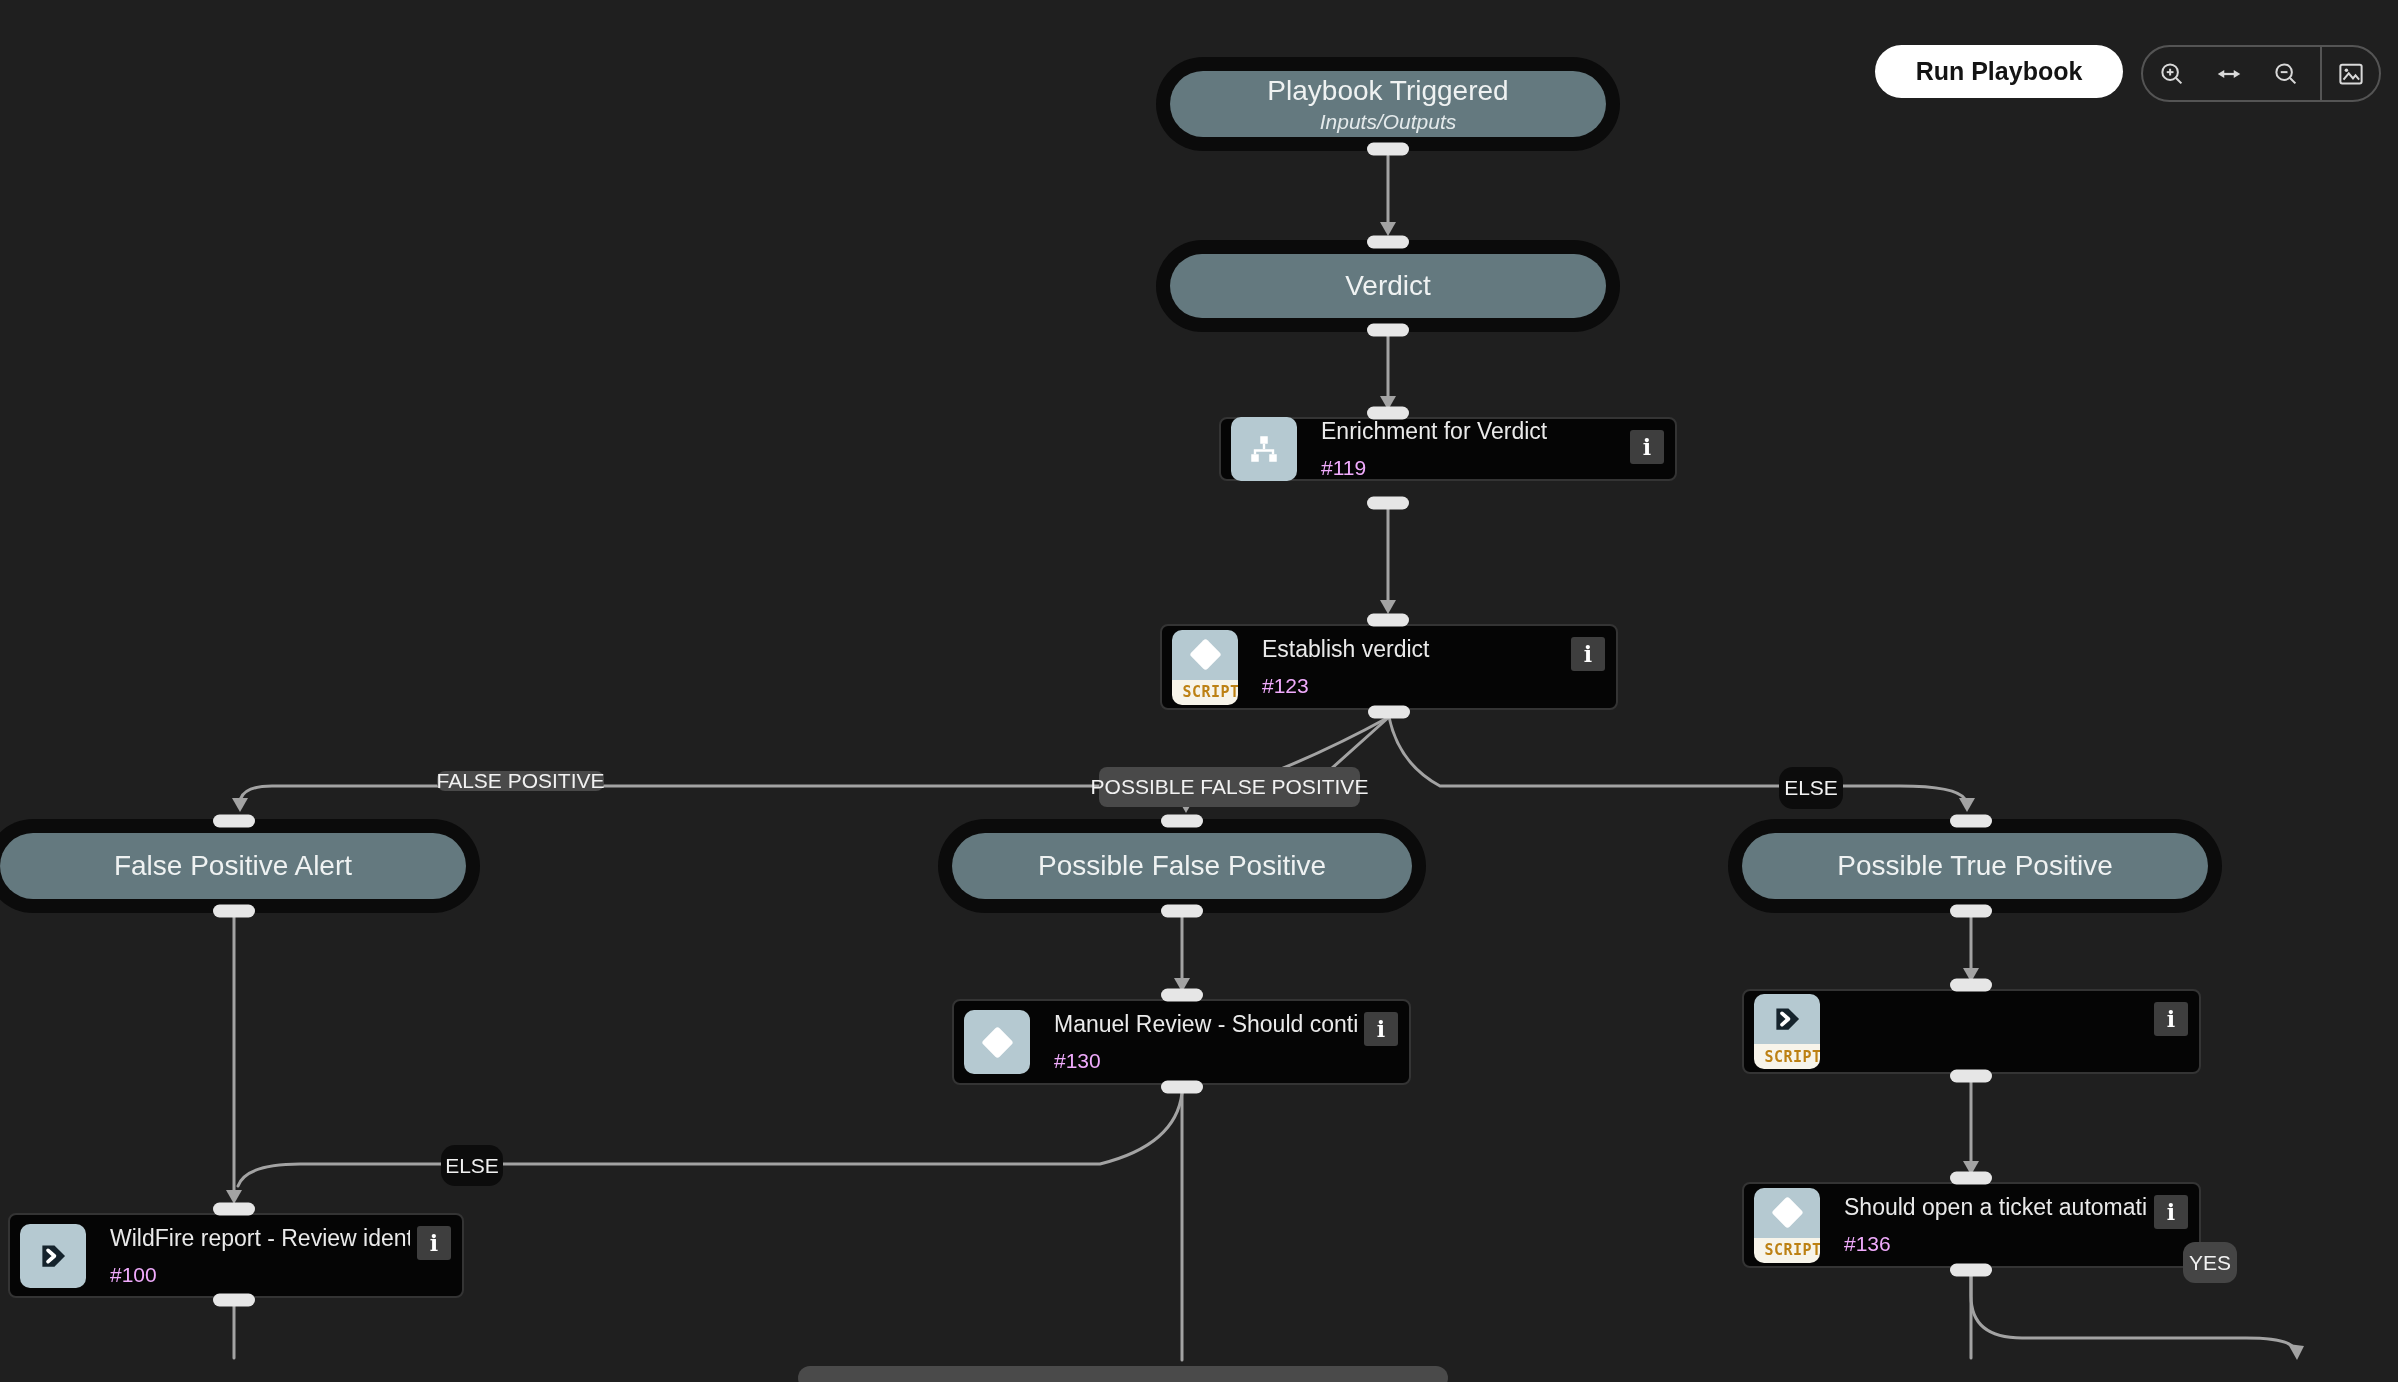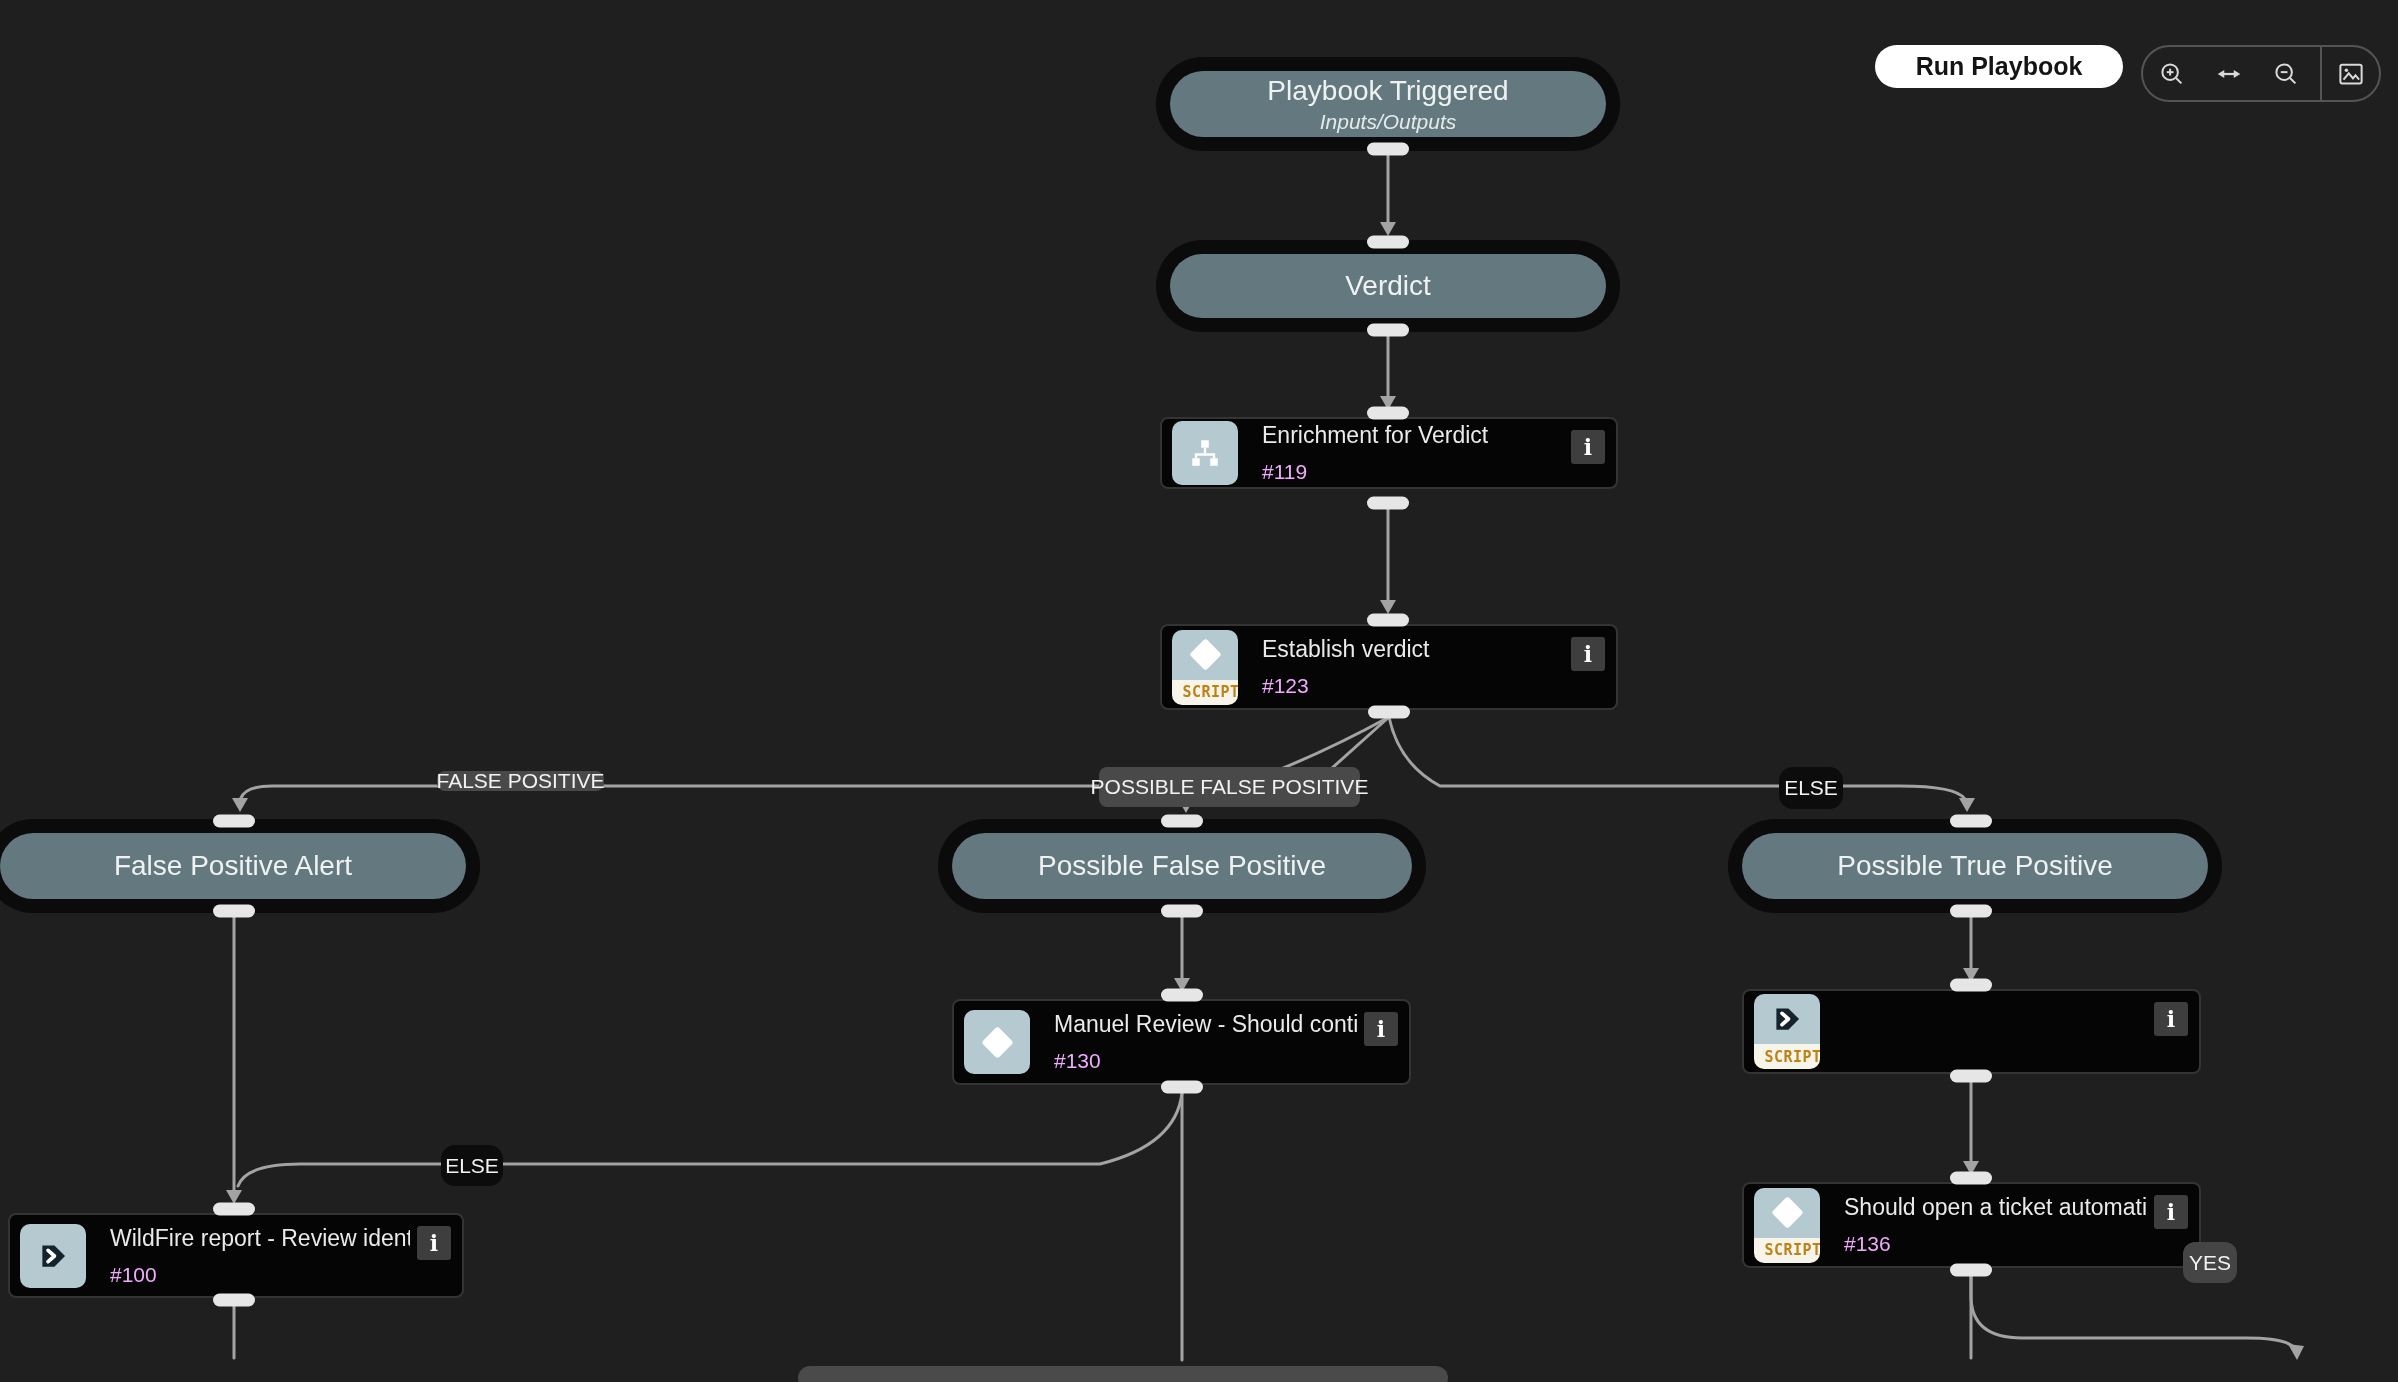--- a/index.html
+++ b/index.html
@@ -37,21 +37,21 @@
         transform:translate(-50%,-50%);}
 
   
   .elabel{position:absolute;z-index:3;display:flex;align-items:center;justify-content:center;
         color:#f2f2f2;font-size:21px;white-space:nowrap;}
   .elabel.gray{background:#494949;border-radius:8px;}
   .elabel.black{background:#0c0c0c;border-radius:14px;}
   .elabel.darkgray{background:#454545;border-radius:12px;}
 
   
-  .run-btn{position:absolute;left:1875px;top:45px;width:248px;height:43px;border-radius:29px;
+  .run-btn{position:absolute;left:1875px;top:45px;width:248px;height:53px;border-radius:29px;
         background:#ffffff;color:#141414;font-size:25px;font-weight:600;display:flex;align-items:center;
         justify-content:center;z-index:5;border:none;cursor:pointer;font-family:"Liberation Sans",sans-serif;}
   .tool-group{position:absolute;left:2141px;top:45px;width:240px;height:57px;border:2px solid #545454;
         border-radius:29px;display:flex;align-items:center;z-index:5;box-sizing:border-box;padding-left:14px;}
   .tool-btn{width:30px;height:30px;display:flex;align-items:center;justify-content:center;
         background:none;border:none;padding:0;margin-right:27px;cursor:pointer;}
   .tool-div{width:2px;height:53px;background:#545454;margin:0 0 0 -8px;}
   .tool-btn.last{margin:0 0 0 14px;}
 
   .scroll-thumb{position:absolute;left:798px;top:1366px;width:650px;height:24px;border-radius:12px;
@@ -119,21 +119,21 @@
       <div class="pill-title">Possible False Positive</div>
     </div>
   </div>
 
   <div class="pill" style="left:1728px;top:819px;width:494px;height:94px;text-align:right;">
     <div class="pill-inner">
       <div class="pill-title">Possible True Positive</div>
     </div>
   </div>
 
-  <div class="task" style="left:1160px;top:417px;width:458px;height:72px;">
+  <div class="task" style="left:1219px;top:417px;width:458px;height:64px;">
     <div class="icon-tile">
       <div class="tile-top">
         <svg width="36" height="36" viewBox="0 0 24 24">
           <rect x="9.5" y="3.5" width="5" height="5" fill="#fff"></rect>
           <rect x="3.5" y="15.5" width="5" height="5" fill="#fff"></rect>
           <rect x="15.5" y="15.5" width="5" height="5" fill="#fff"></rect>
           <path d="M12 8.5 V12 M6 15.5 V13 H18 V15.5" stroke="#fff" stroke-width="1.6" fill="none"></path>
         </svg>
       </div>
     </div>

